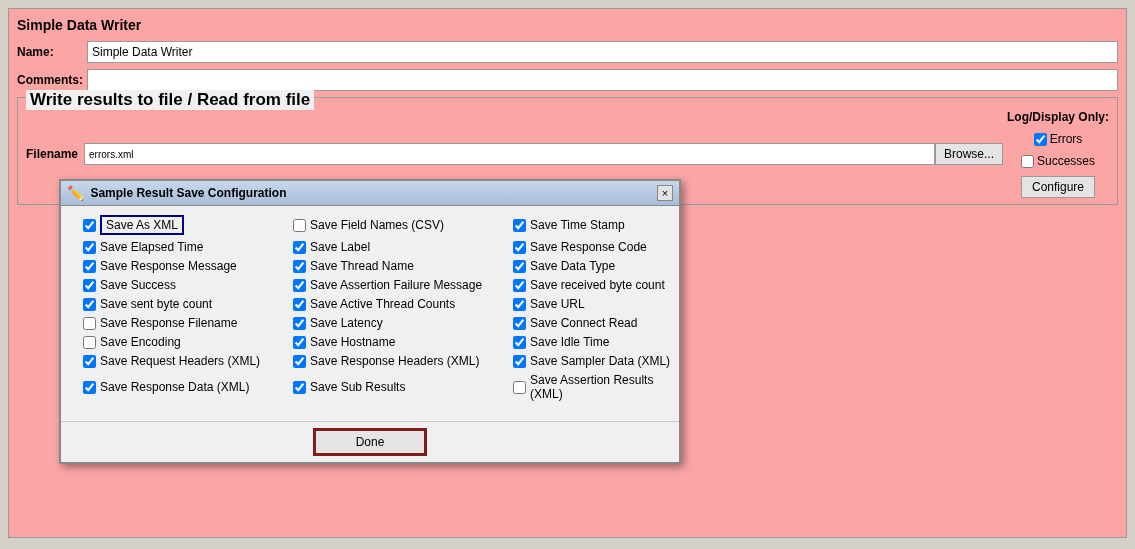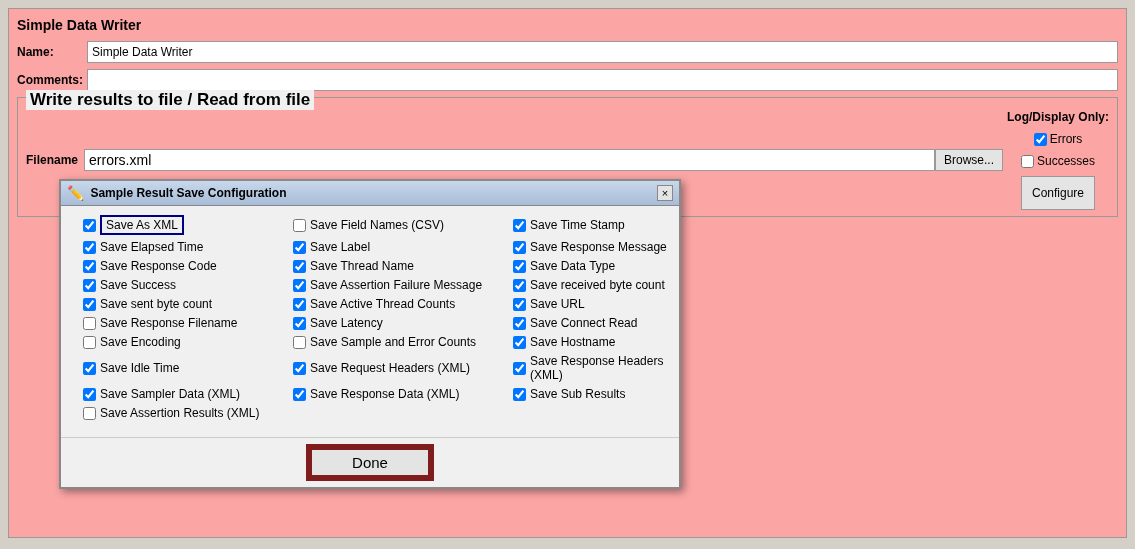--- a/index.html
+++ b/index.html
@@ -62,21 +62,21 @@
     }
     .filename-label {
       font-weight: bold;
     }
     .filename-input {
       flex: 1;
       height: 22px;
       border: 1px solid #999;
       background: white;
       padding: 2px 4px;
-      font-size: 14px;
+      font-size: 10px;
     }
     .browse-btn {
       height: 22px;
       padding: 0 8px;
       background: #e4e4e4;
       border: 1px solid #999;
       cursor: pointer;
       font-size: 12px;
     }
     .log-display-section {
@@ -87,21 +87,21 @@
     .log-label {
       font-weight: bold;
     }
     .checkbox-label {
       display: flex;
       align-items: center;
       gap: 3px;
       font-size: 12px;
     }
     .configure-btn {
-      height: 34px;
+      height: 22px;
       padding: 0 10px;
       background: #e4e4e4;
       border: 1px solid #999;
       cursor: pointer;
       font-size: 12px;
     }
 
     
     .dialog-overlay {
       position: absolute;
@@ -173,23 +173,23 @@
     }
     .dialog-footer {
       border-top: 1px solid #ccc;
       padding: 6px;
       display: flex;
       justify-content: center;
     }
     .done-btn {
       padding: 4px 40px;
       background: #e4e4e4;
-      border: 6px solid #7f1d1d;
-      cursor: pointer;
-      font-size: 15px;
+      border: 3px solid #7f1d1d;
+      cursor: pointer;
+      font-size: 12px;
     }
   </style>
 </head>
 <body>
 
 <div class="main-panel">
   <div class="panel-title">Simple Data Writer</div>
 
   <div class="field-row">
     <div class="field-label">Name:</div>
@@ -250,25 +250,25 @@
             <div class="cb-item">
               <input type="checkbox" checked="" style="">
               <span>Save Elapsed Time</span>
             </div>
             <div class="cb-item">
               <input type="checkbox" checked="" style="">
               <span>Save Label</span>
             </div>
             <div class="cb-item">
               <input type="checkbox" checked="" style="">
+              <span>Save Response Code</span>
+            </div>
+            <div class="cb-item">
+              <input type="checkbox" checked="" style="">
               <span>Save Response Message</span>
-            </div>
-            <div class="cb-item">
-              <input type="checkbox" checked="" style="">
-              <span>Save Response Code</span>
             </div>
             <div class="cb-item">
               <input type="checkbox" checked="" style="">
               <span>Save Thread Name</span>
             </div>
             <div class="cb-item">
               <input type="checkbox" checked="" style="">
               <span>Save Data Type</span>
             </div>
             <div class="cb-item">
@@ -303,24 +303,20 @@
               <input type="checkbox" checked="" style="">
               <span>Save Latency</span>
             </div>
             <div class="cb-item">
               <input type="checkbox" checked="" style="">
               <span>Save Connect Read</span>
             </div>
             <div class="cb-item">
               <input type="checkbox" style="">
               <span>Save Encoding</span>
-            </div>
-            <div class="cb-item">
-              <input type="checkbox" style="">
-              <span>Save Sample and Error Counts</span>
             </div>
             <div class="cb-item">
               <input type="checkbox" checked="" style="">
               <span>Save Hostname</span>
             </div>
             <div class="cb-item">
               <input type="checkbox" checked="" style="">
               <span>Save Idle Time</span>
             </div>
             <div class="cb-item">

